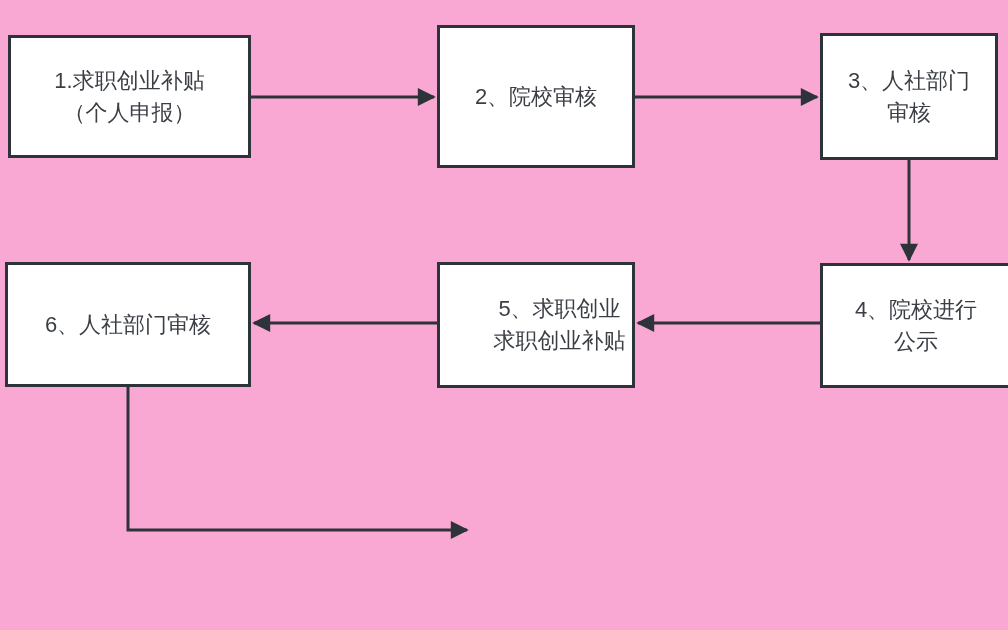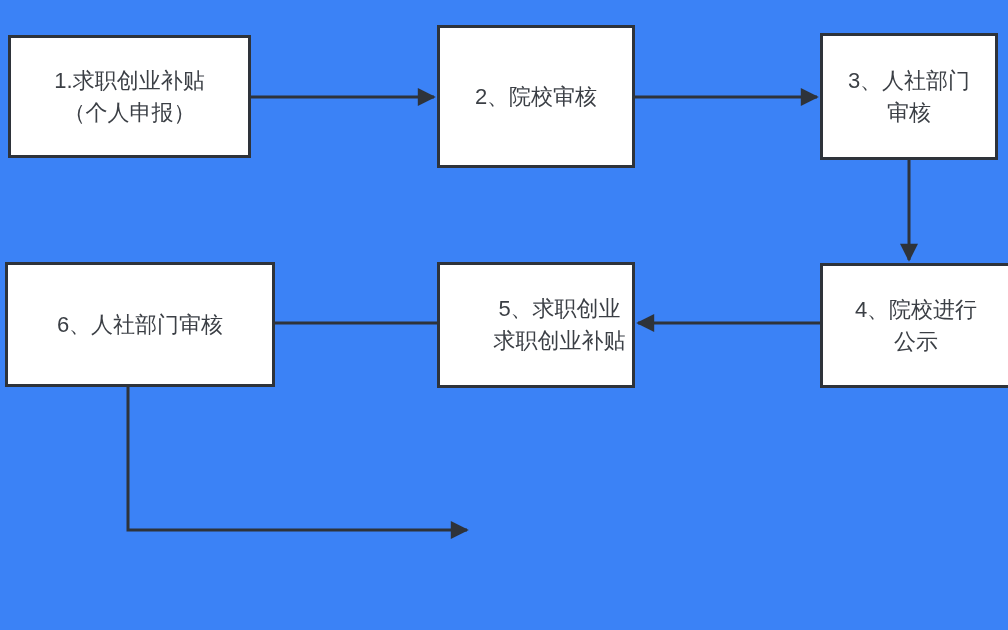--- a/index.html
+++ b/index.html
@@ -5,21 +5,21 @@
   * { margin: 0; padding: 0; box-sizing: border-box; }
   html, body {
     width: 1008px; height: 630px;
     background: #ffffff;
     font-family: "Liberation Sans", "DejaVu Sans", sans-serif;
     overflow: hidden;
   }
   .canvas {
     position: relative;
     width: 1008px; height: 630px;
-    background: #3b82f6;
+    background: #f9a8d4;
   }
   .edges {
     position: absolute;
     left: 0; top: 0;
     width: 1008px; height: 630px;
     pointer-events: none;
   }
   .node {
     position: absolute;
     display: flex;
@@ -37,21 +37,21 @@
     border-radius: 50%;
   }
   .node .line { white-space: nowrap; }
 
   
   #node-1 { left: 8px;   top: 35px;  width: 243px; height: 123px; }
   #node-2 { left: 437px; top: 25px;  width: 198px; height: 143px; }
   #node-3 { left: 820px; top: 33px;  width: 178px; height: 127px; text-align: center; }
   #node-4 { left: 820px; top: 263px; width: 192px; height: 125px; }
   #node-5 { left: 437px; top: 262px; width: 198px; height: 126px; padding-left: 47px; }
-  #node-6 { left: 5px;   top: 262px; width: 270px; height: 125px; }
+  #node-6 { left: 5px;   top: 262px; width: 246px; height: 125px; }
   #node-7 { left: 470px; top: 455px; width: 238px; height: 150px; }
 </style>
 </head>
 <body>
 
 <div class="canvas">
 
   <svg class="edges" width="1008" height="630" viewBox="0 0 1008 630" xmlns="http://www.w3.org/2000/svg">
     <defs>
       <marker id="arrowhead" viewBox="0 0 10 10" refX="9" refY="5" markerWidth="8" markerHeight="6" orient="auto-start-reverse">

